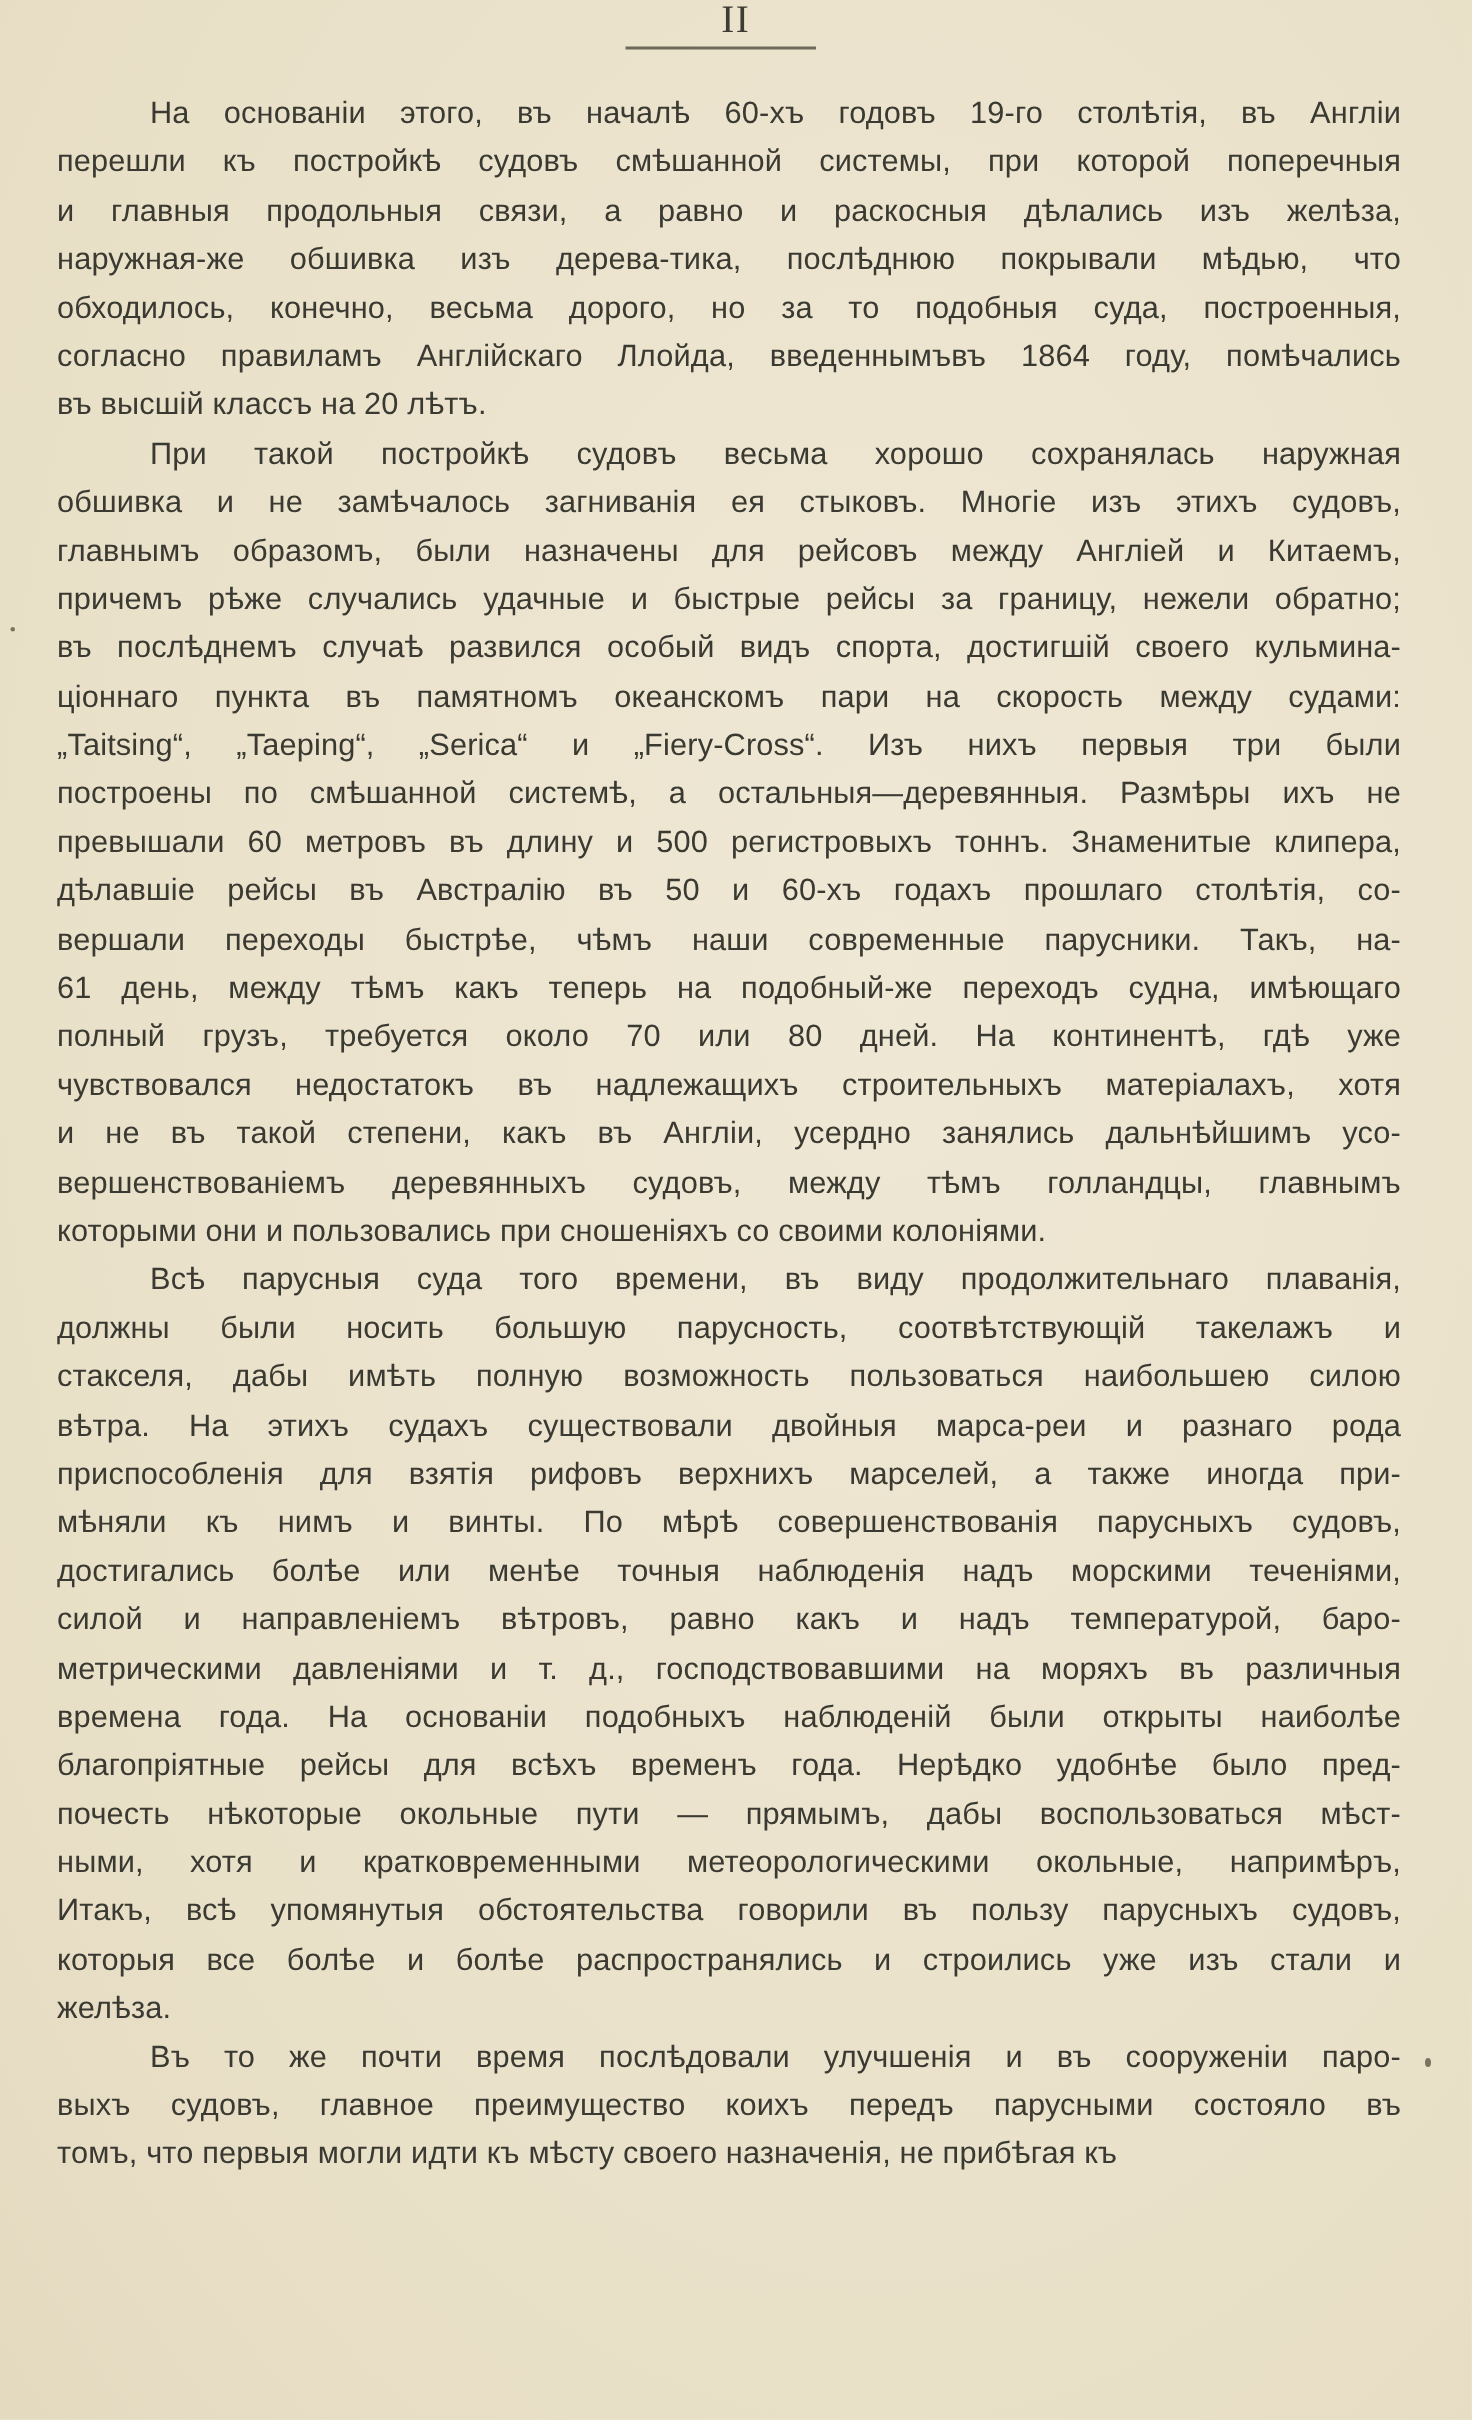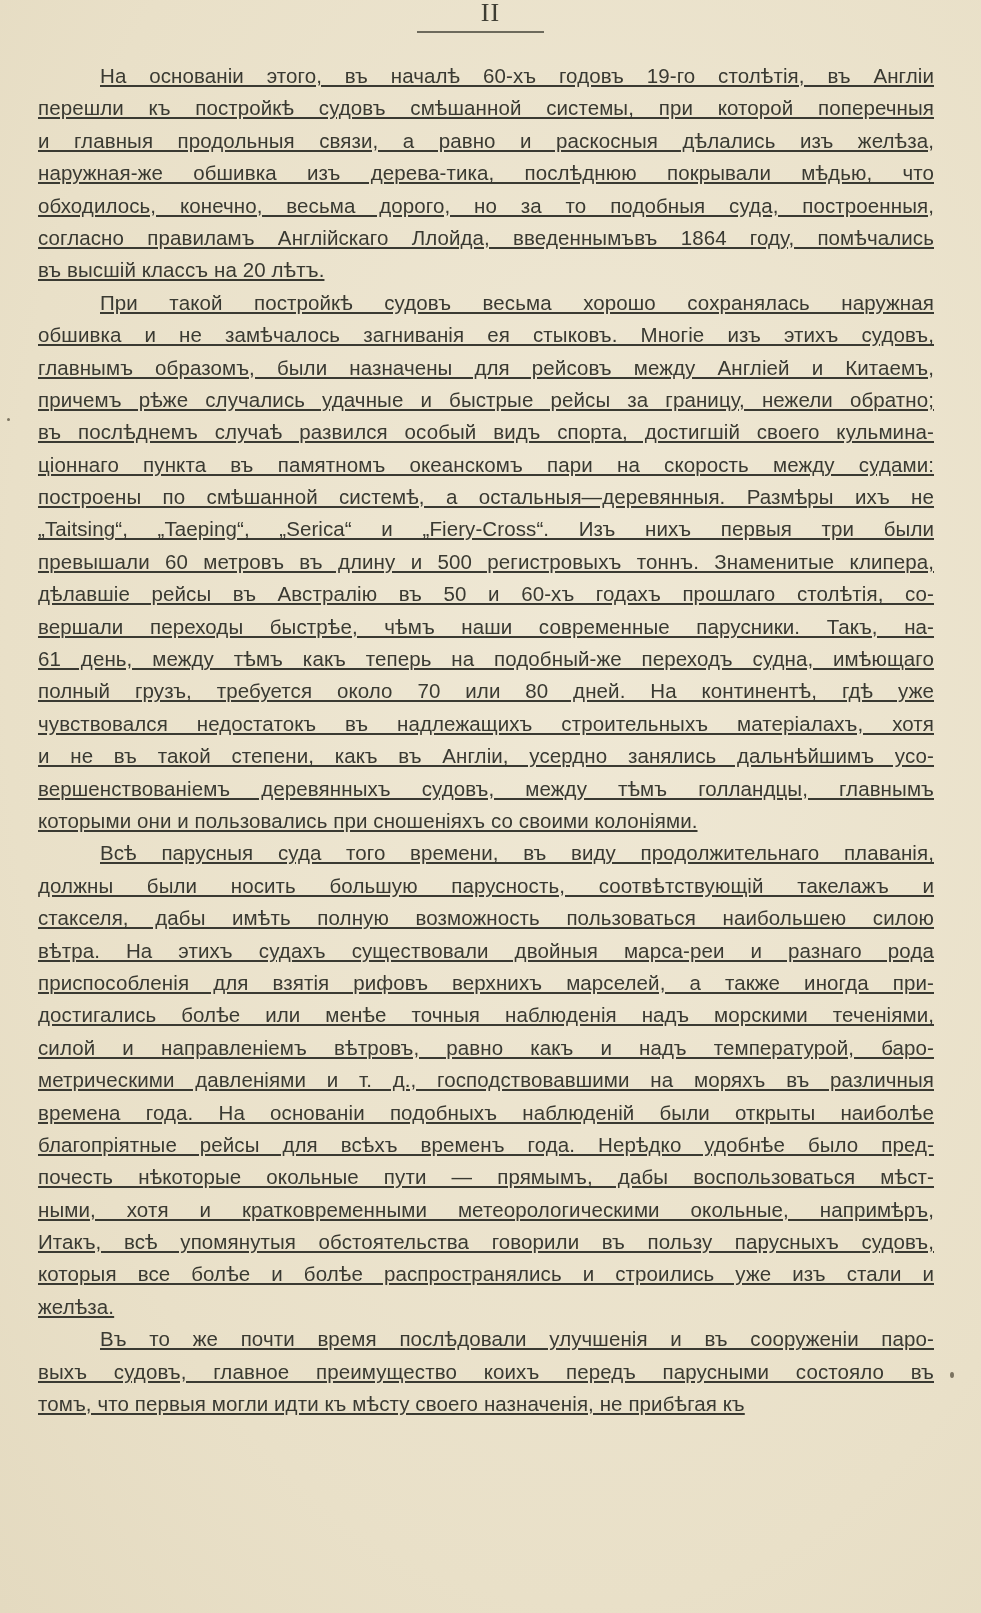--- a/index.html
+++ b/index.html
@@ -40,21 +40,20 @@
       background: #6d6a5c;
     }
     .text-block {
       position: absolute;
       left: 38px;
       top: 60px;
       width: 896px;
       font-family: "Liberation Sans Narrow", "Liberation Sans", sans-serif;
       font-size: 20.5px;
       color: #3a3a32;
-      text-decoration: underline;
     }
     .line {
       height: 32.4px;
       line-height: 32.4px;
       white-space: nowrap;
       text-align: justify;
       text-align-last: justify;
       letter-spacing: 0.1px;
       transform-origin: left center;
     }
@@ -88,38 +87,39 @@
         <div class="line">согласно правиламъ Англiйскаго Ллойда, введеннымъвъ 1864 году, помѣчались</div>
         <div class="line last">въ высшiй классъ на 20 лѣтъ.</div>
       </div>
       <div>
         <div class="line indent">При такой постройкѣ судовъ весьма хорошо сохранялась наружная</div>
         <div class="line">обшивка и не замѣчалось загниванiя ея стыковъ. Многiе изъ этихъ судовъ,</div>
         <div class="line">главнымъ образомъ, были назначены для рейсовъ между Англiей и Китаемъ,</div>
         <div class="line">причемъ рѣже случались удачные и быстрые рейсы за границу, нежели обратно;</div>
         <div class="line">въ послѣднемъ случаѣ развился особый видъ спорта, достигшiй своего кульмина-</div>
         <div class="line">цiоннаго пункта въ памятномъ океанскомъ пари на скорость между судами:</div>
+        <div class="line">„Taitsing“, „Taeping“, „Serica“ и „Fiery-Cross“. Изъ нихъ первыя три были</div>
         <div class="line">построены по смѣшанной системѣ, а остальныя—деревянныя. Размѣры ихъ не</div>
-        <div class="line">„Taitsing“, „Taeping“, „Serica“ и „Fiery-Cross“. Изъ нихъ первыя три были</div>
         <div class="line">превышали 60 метровъ въ длину и 500 регистровыхъ тоннъ. Знаменитые клипера,</div>
         <div class="line">дѣлавшiе рейсы въ Австралiю въ 50 и 60-хъ годахъ прошлаго столѣтiя, со-</div>
         <div class="line">вершали переходы быстрѣе, чѣмъ наши современные парусники. Такъ, на-</div>
         <div class="line">61 день, между тѣмъ какъ теперь на подобный-же переходъ судна, имѣющаго</div>
         <div class="line">полный грузъ, требуется около 70 или 80 дней. На континентѣ, гдѣ уже</div>
         <div class="line">чувствовался недостатокъ въ надлежащихъ строительныхъ матерiалахъ, хотя</div>
         <div class="line">и не въ такой степени, какъ въ Англiи, усердно занялись дальнѣйшимъ усо-</div>
         <div class="line">вершенствованiемъ деревянныхъ судовъ, между тѣмъ голландцы, главнымъ</div>
         <div class="line last">которыми они и пользовались при сношенiяхъ со своими колонiями.</div>
       </div>
       <div>
         <div class="line indent">Всѣ парусныя суда того времени, въ виду продолжительнаго плаванiя,</div>
         <div class="line">должны были носить большую парусность, соотвѣтствующiй такелажъ и</div>
         <div class="line">стакселя, дабы имѣть полную возможность пользоваться наибольшею силою</div>
         <div class="line">вѣтра. На этихъ судахъ существовали двойныя марса-реи и разнаго рода</div>
         <div class="line">приспособленiя для взятiя рифовъ верхнихъ марселей, а также иногда при-</div>
+        <div class="line">мѣняли къ нимъ и винты. По мѣрѣ совершенствованiя парусныхъ судовъ,</div>
         <div class="line">достигались болѣе или менѣе точныя наблюденiя надъ морскими теченiями,</div>
         <div class="line">силой и направленiемъ вѣтровъ, равно какъ и надъ температурой, баро-</div>
         <div class="line">метрическими давленiями и т. д., господствовавшими на моряхъ въ различныя</div>
         <div class="line">времена года. На основанiи подобныхъ наблюденiй были открыты наиболѣе</div>
         <div class="line">благопрiятные рейсы для всѣхъ временъ года. Нерѣдко удобнѣе было пред-</div>
         <div class="line">почесть нѣкоторые окольные пути — прямымъ, дабы воспользоваться мѣст-</div>
         <div class="line">ными, хотя и кратковременными метеорологическими окольные, напримѣръ,</div>
         <div class="line">Итакъ, всѣ упомянутыя обстоятельства говорили въ пользу парусныхъ судовъ,</div>
         <div class="line">которыя все болѣе и болѣе распространялись и строились уже изъ стали и</div>
         <div class="line last">желѣза.</div>

